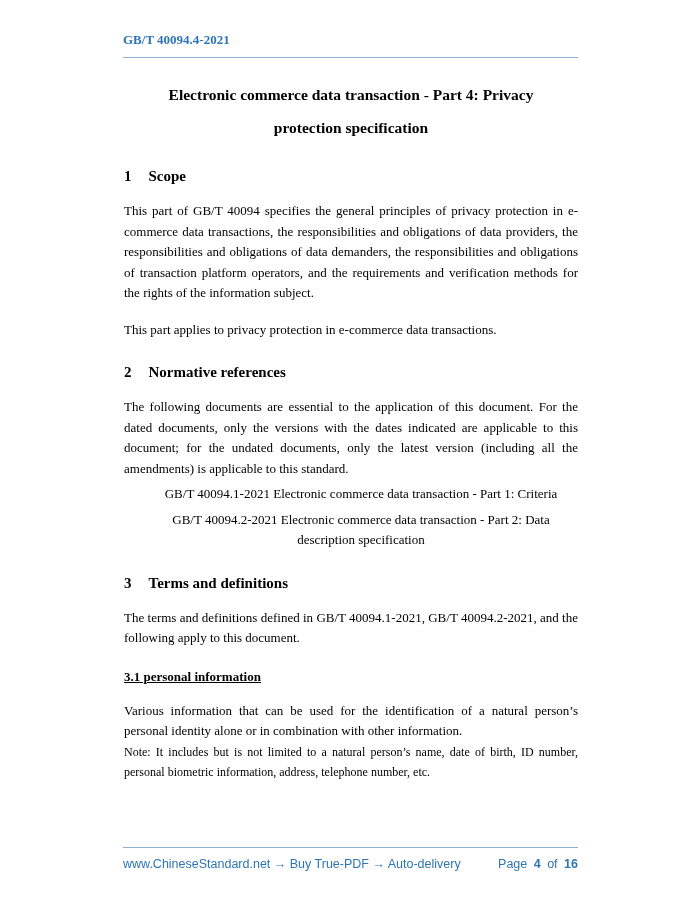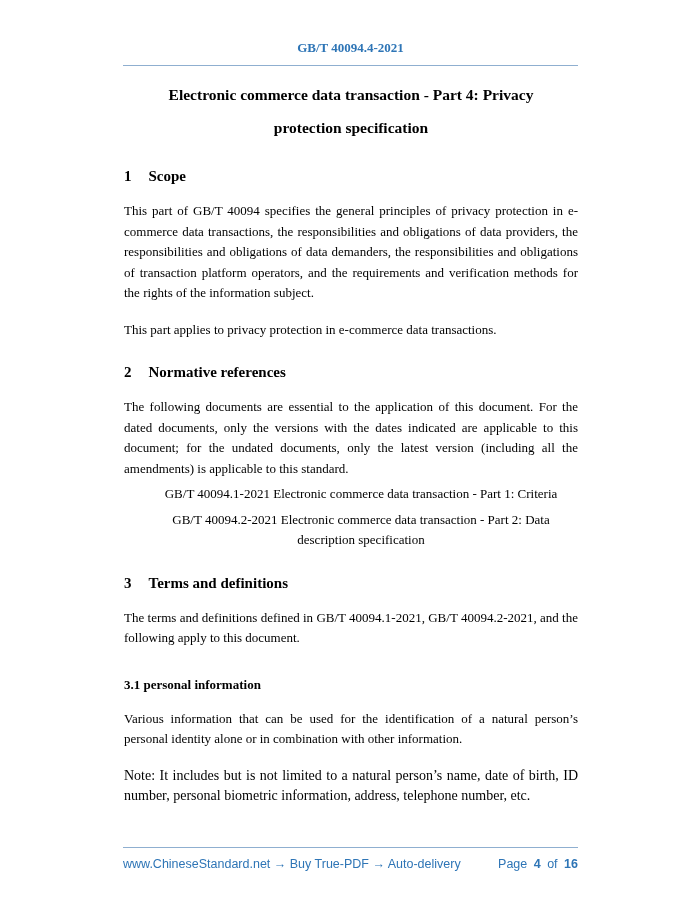--- a/index.html
+++ b/index.html
@@ -10,22 +10,21 @@
     color: #000;
   }
   .page {
     position: relative;
     width: 700px; height: 906px;
     background: #fff;
     overflow: hidden;
   }
   .doc-header {
     position: absolute;
-    top: 40px; left: 123px; right: 122px;
-    text-align: center;
+    top: 32px; left: 123px; right: 122px;
     color: var(--accent, #2E75B6);
     font-weight: bold;
     font-size: 13px;
     padding-bottom: 9px;
     border-bottom: 1px solid var(--rule, #8FAFD0);
   }
   .content {
     position: absolute;
     top: 72px; left: 124px; width: 454px;
   }
@@ -51,27 +50,27 @@
   p.ref-item {
     font-size: 13px;
     line-height: 20.5px;
     margin-top: 5px;
     margin-left: 20px;
     text-align: center;
   }
   h3.term-heading {
     font-size: 13px;
     font-weight: bold;
-    margin-top: 28px;
+    margin-top: 20px;
+    text-decoration: underline;
   }
   p.note-para {
-    font-size: 14px;
+    font-size: 12px;
     line-height: 20px;
     text-align: justify;
-    margin-top: 16px;
   }
   .footer-bar {
     position: absolute;
     left: 123px; right: 122px; bottom: 35px;
     border-top: 1px solid var(--rule, #8FAFD0);
     padding-top: 9px;
     display: flex;
     justify-content: space-between;
     align-items: baseline;
     font-family: "Liberation Sans", sans-serif;

